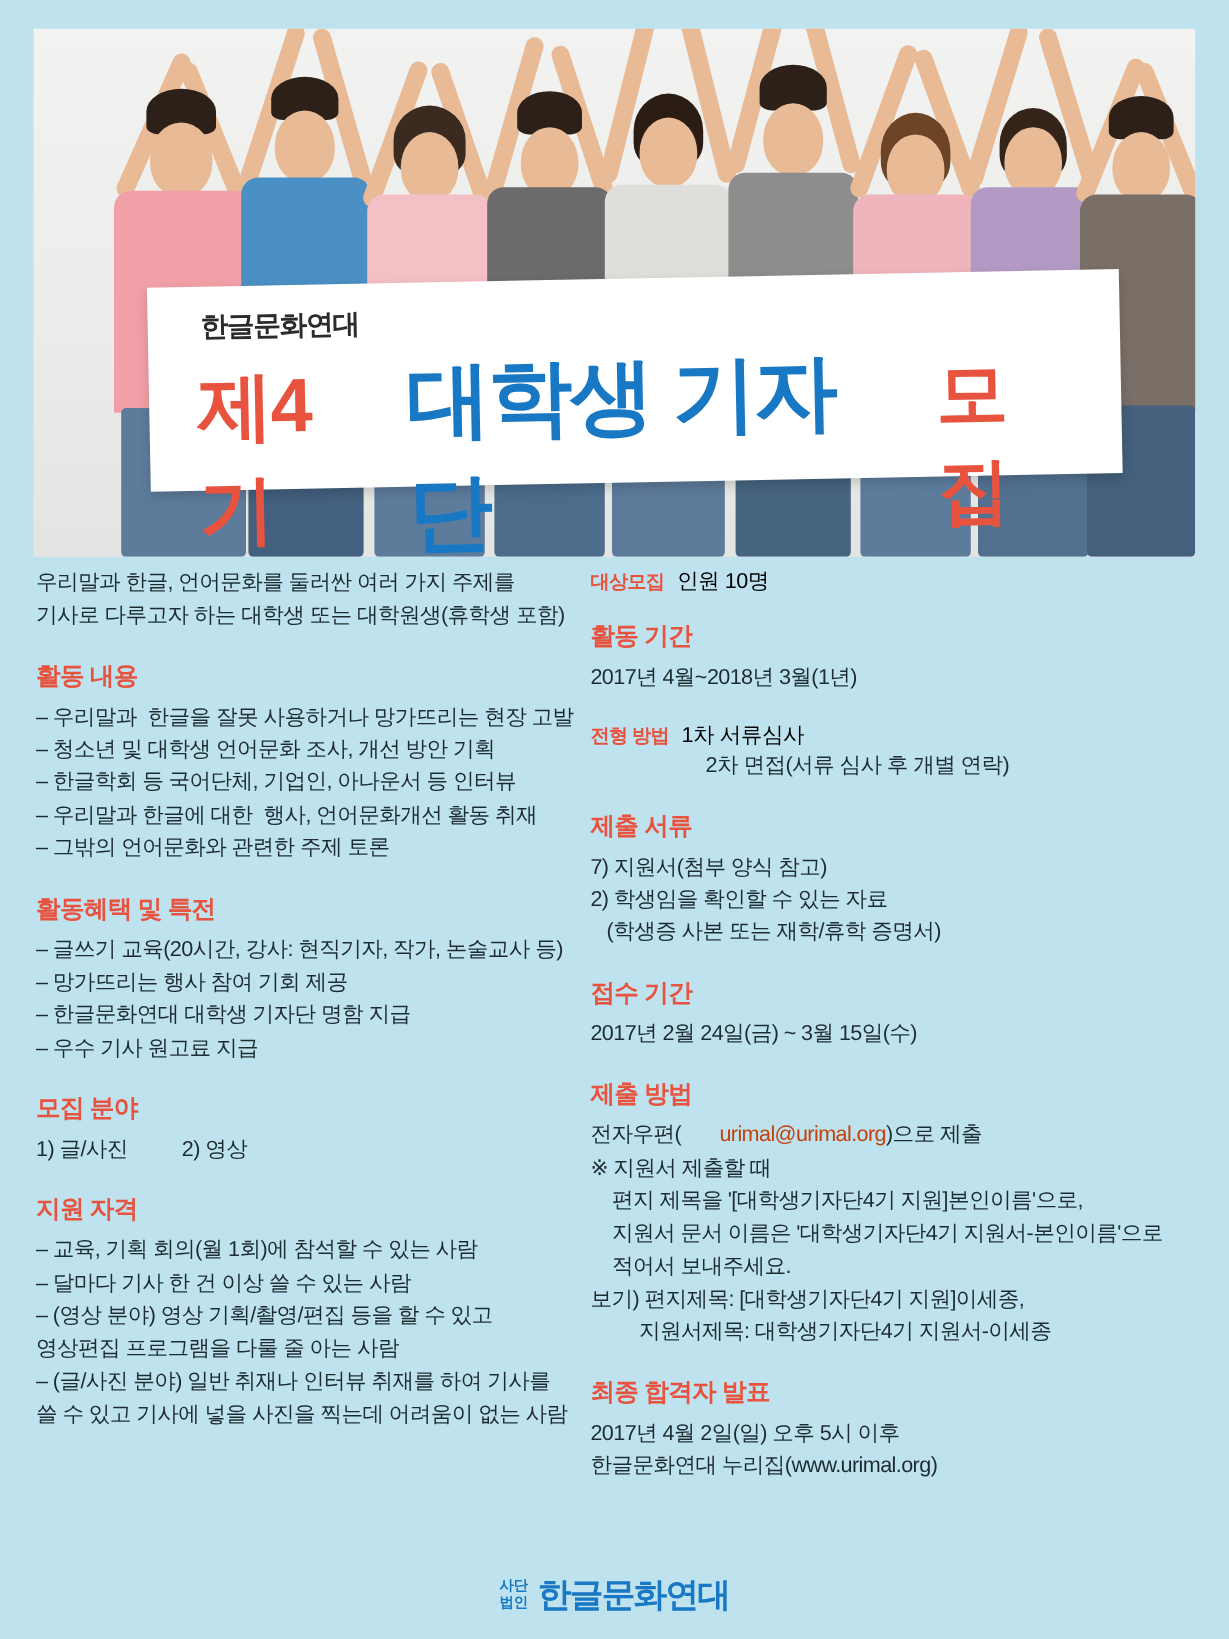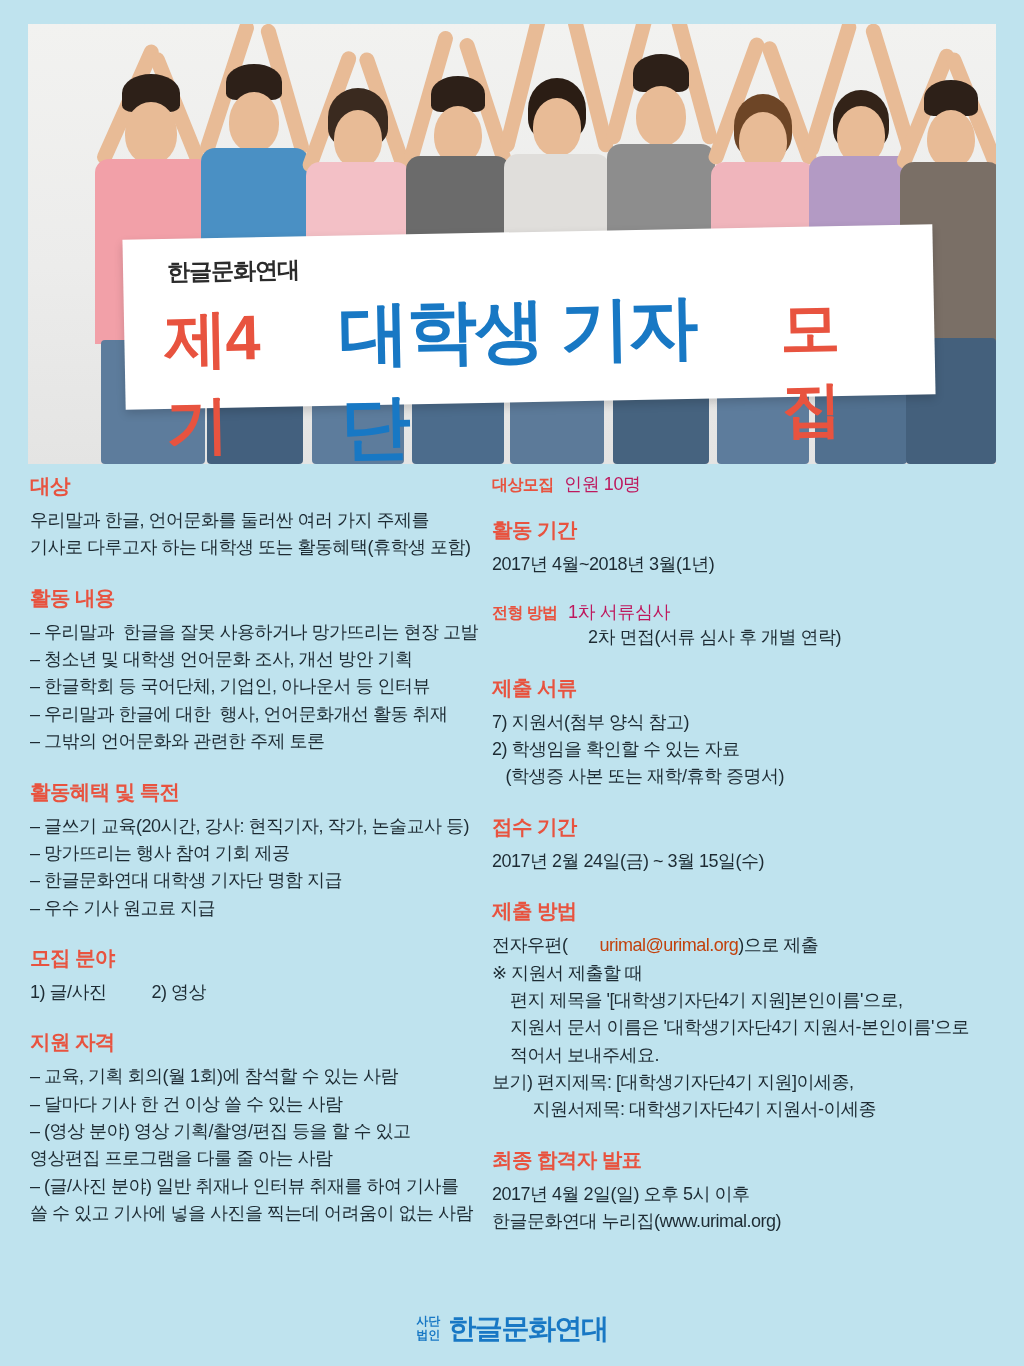--- a/index.html
+++ b/index.html
@@ -106,21 +106,21 @@
     margin-bottom: 7px;
   }
   .sec-title-inline {
     color: #e8533f;
     font-weight: bold;
     font-size: 16px;
     letter-spacing: -0.6px;
     display: inline;
   }
   .inline-val {
-    color: #be185d;
+    color: #000000;
     font-size: 18px;
     letter-spacing: -0.4px;
     display: inline;
     margin-left: 6px;
     text-align: center;
   }
   .line {
     color: #1d2b33;
     font-size: 18px;
     line-height: 1.52;
@@ -255,23 +255,22 @@
         <span class="b-mo">모집</span>
       </div>
     </div>
   </div>
 
   <div class="cols">
 
     <div class="col-left">
 
       <div class="sec">
-        <div class="sec-title">대상</div>
         <div class="line">우리말과 한글, 언어문화를 둘러싼 여러 가지 주제를</div>
-        <div class="line">기사로 다루고자 하는 대학생 또는 활동혜택(휴학생 포함)</div>
+        <div class="line">기사로 다루고자 하는 대학생 또는 대학원생(휴학생 포함)</div>
       </div>
 
       <div class="sec">
         <div class="sec-title">활동 내용</div>
         <div class="line">– 우리말과  한글을 잘못 사용하거나 망가뜨리는 현장 고발</div>
         <div class="line">– 청소년 및 대학생 언어문화 조사, 개선 방안 기획</div>
         <div class="line">– 한글학회 등 국어단체, 기업인, 아나운서 등 인터뷰</div>
         <div class="line">– 우리말과 한글에 대한  행사, 언어문화개선 활동 취재</div>
         <div class="line">– 그밖의 언어문화와 관련한 주제 토론</div>
       </div>

